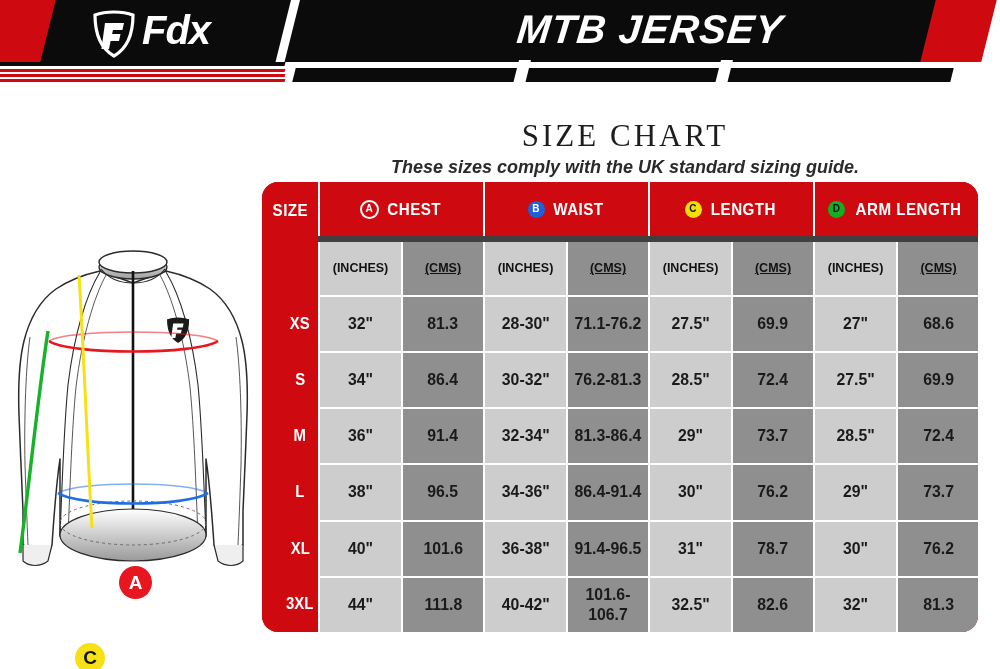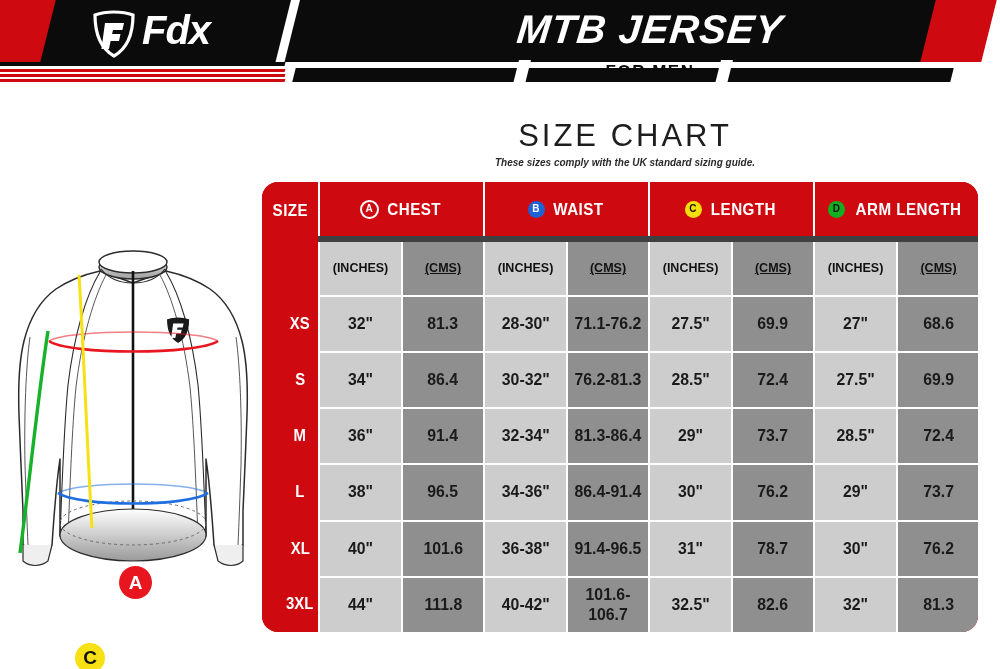--- a/index.html
+++ b/index.html
@@ -62,25 +62,25 @@
     color:#0b0b0b;font-size:17px;font-weight:bold;letter-spacing:1.5px;
     z-index:5;
   }
   .sub-white-l{position:absolute;left:516px;top:60px;width:12px;height:24px;background:#fff;transform:skewX(-14deg);z-index:4;}
   .sub-white-r{position:absolute;left:718px;top:60px;width:12px;height:24px;background:#fff;transform:skewX(-14deg);z-index:4;}
 
   
   .chart-title{
     position:absolute;left:400px;top:118px;width:450px;text-align:center;
     font-size:31px;letter-spacing:3px;color:#1d1d1d;font-weight:400;
-    font-family:Liberation Sans, sans-serif;
+    font-family:Liberation Serif, serif;
   }
   .chart-sub{
     position:absolute;left:380px;top:157px;width:490px;text-align:center;
-    font-size:10px;font-style:italic;font-weight:bold;color:#2a2a2a;
+    font-size:18px;font-style:italic;font-weight:bold;color:#2a2a2a;
   }
 
   
   .table-wrap{
     position:absolute;left:262px;top:182px;width:716px;height:450px;
     background:#CE0A10;border-radius:16px;overflow:hidden;
   }
   table.sizechart{
     width:716px;height:450px;border-collapse:collapse;table-layout:fixed;
   }
@@ -157,21 +157,20 @@
     <svg class="shield" viewBox="0 0 44 48">
       <path d="M22 2 C33 2 41 5 41 5 C41 24 36 38 22 46 C8 38 3 24 3 5 C3 5 11 2 22 2 Z" fill="none" stroke="#ffffff" stroke-width="3.2"></path>
       <path d="M13 13 h19 l-1.6 7 h-9.4 l-0.9 4 h8.4 l-1.5 7 h-8.4 l-1.6 8 h-7.6 Z" fill="#ffffff"></path>
     </svg>
     <span class="logo-text">Fdx</span>
   </div>
 
   <div class="banner-title">MTB JERSEY</div>
   <div class="sub-white-l"></div>
   <div class="sub-white-r"></div>
-  <div class="banner-sub">FOR MEN</div>
 </div>
 
 <div class="chart-title">SIZE CHART</div>
 <div class="chart-sub">These sizes comply with the UK standard sizing guide.</div>
 
 <div class="jersey">
   <svg viewBox="0 0 250 350" width="250" height="350">
     <defs>
       <linearGradient id="hemGrad" x1="0" y1="0" x2="0" y2="1">
         <stop offset="0%" stop-color="#ffffff"></stop>

